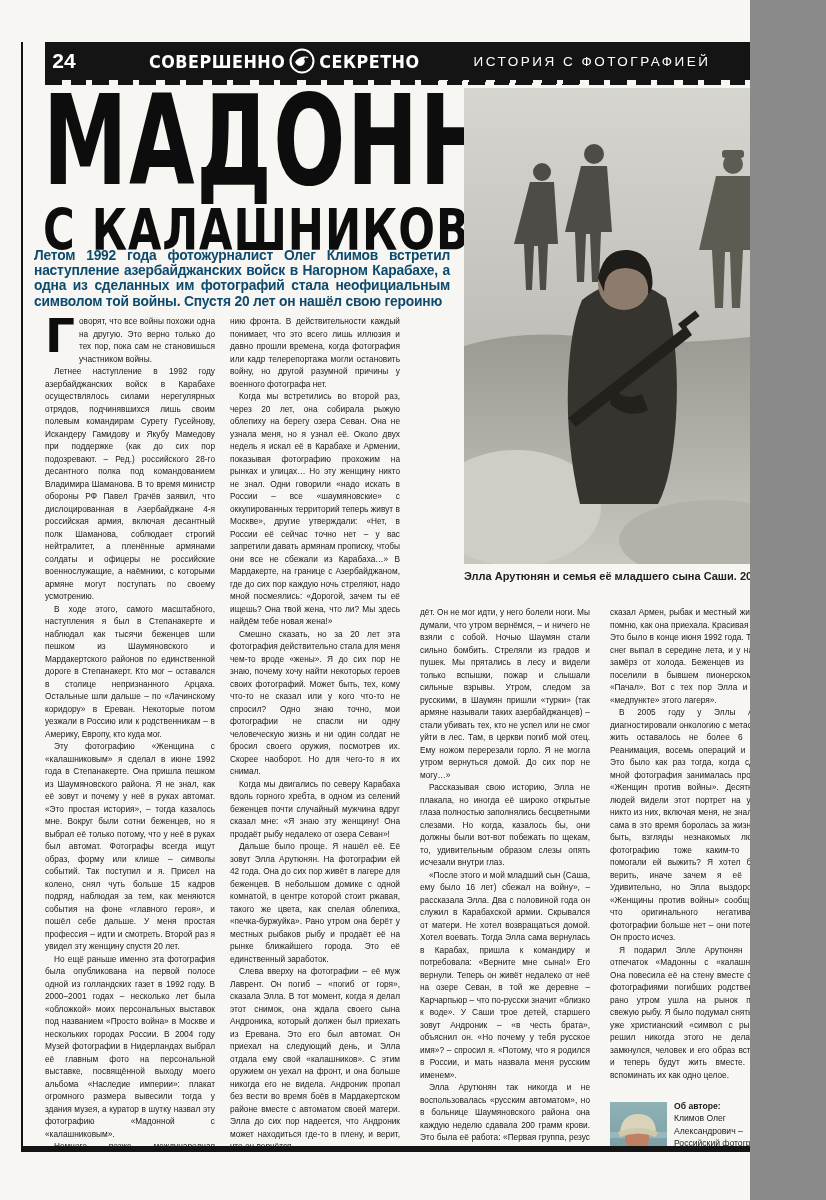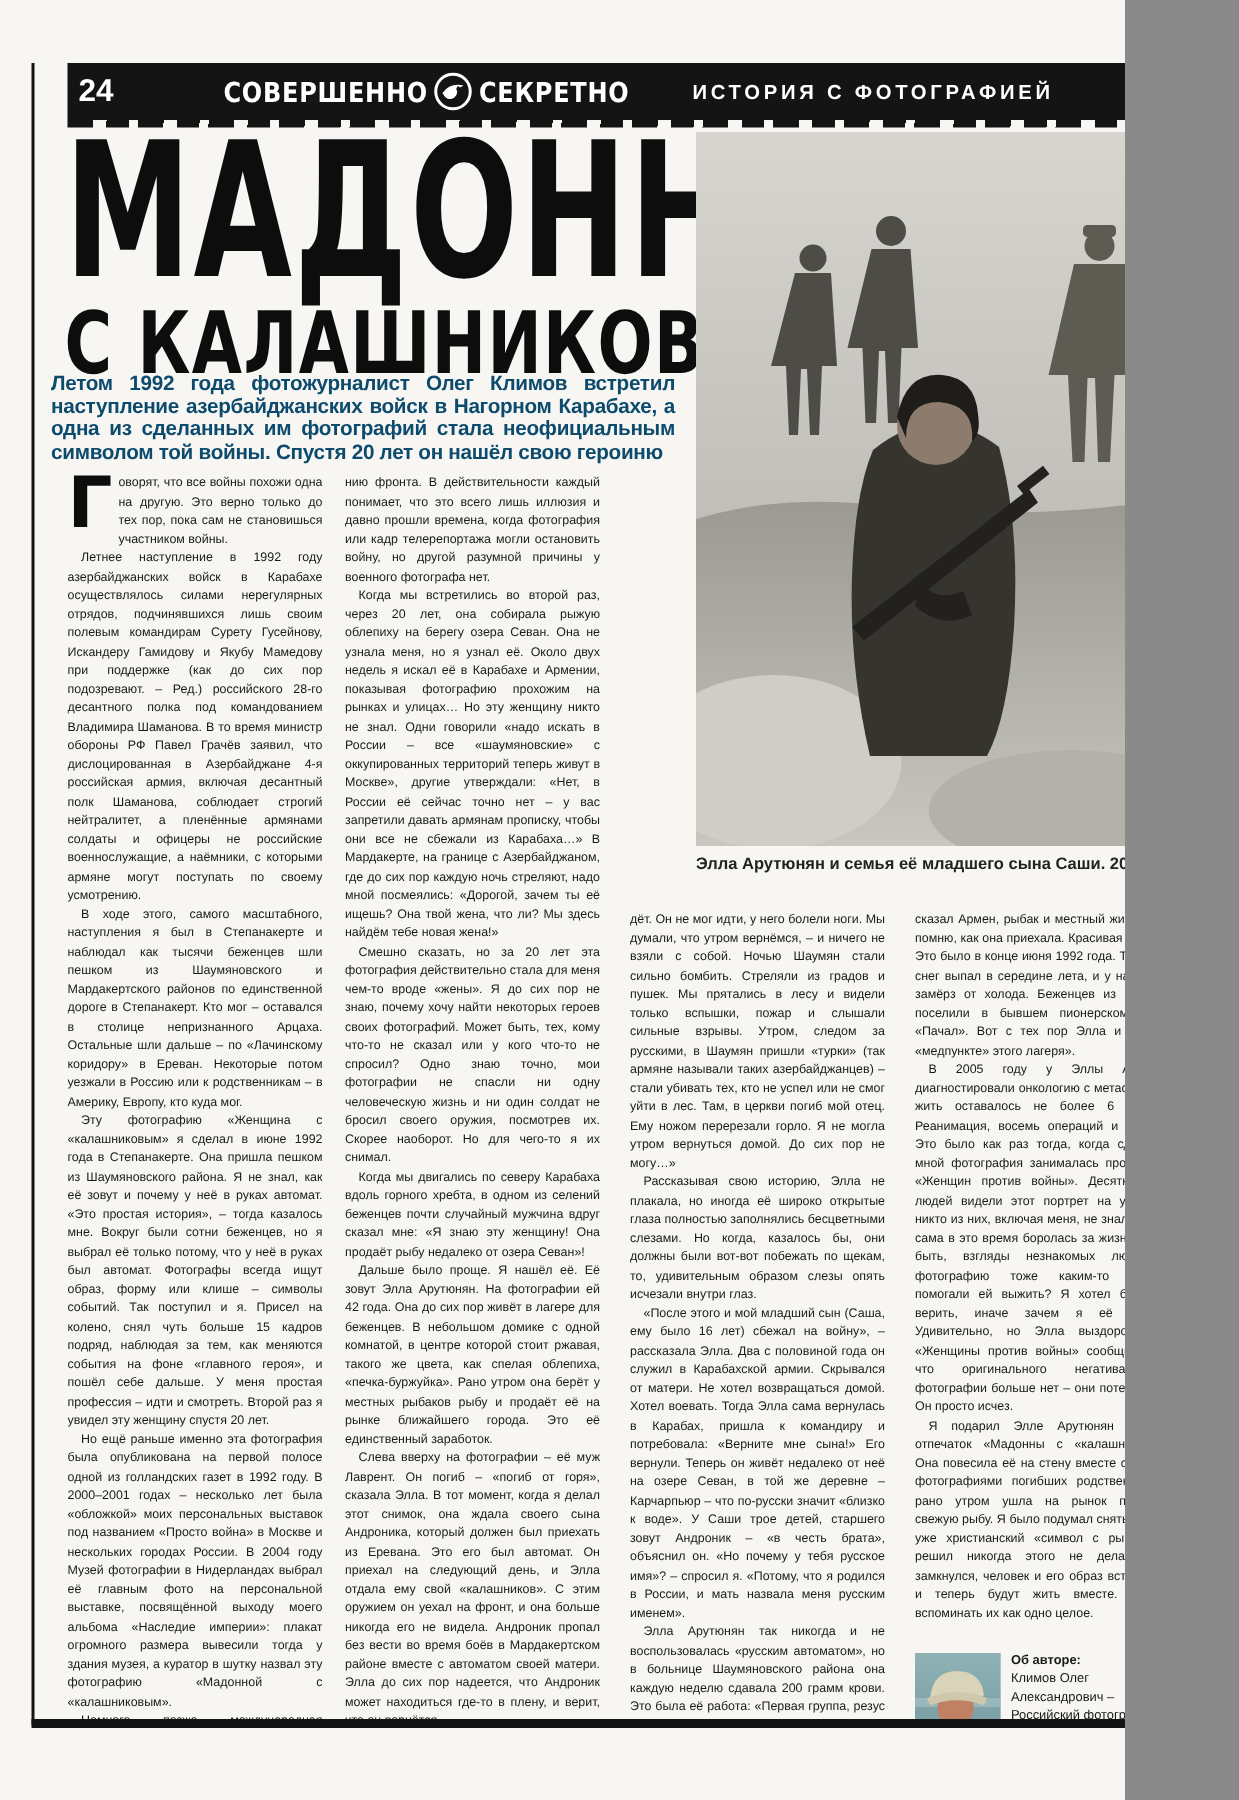--- a/index.html
+++ b/index.html
@@ -13,22 +13,22 @@
   .band-torn{position:absolute;left:45px;top:80px;width:741px;height:5px;
      background:repeating-linear-gradient(93deg,#141414 0 17px,transparent 17px 26px,#141414 26px 41px,transparent 41px 47px);}
   .pageno{width:38px;display:flex;align-items:center;justify-content:center;color:#fff;font-weight:bold;font-size:21px;}
   .issuebox{background:#f7f6f2;margin:2px 0;padding:3px 8px 0 8px;width:108px;color:#111;}
   .issuebox .l1{font-size:9px;font-weight:bold;letter-spacing:.2px;}
   .issuebox .l2{font-size:9.5px;font-weight:bold;margin-top:2px;}
   .masthead{display:flex;align-items:center;color:#fff;font-weight:bold;
             font-family:"DejaVu Sans",sans-serif;font-size:16px;letter-spacing:.5px;margin-left:66px;}
   .masthead .word{transform:scaleY(1.15);}
   .logo-circ{width:26px;height:26px;margin:0 4px;flex:none;}
-  .section-label{display:flex;align-items:center;color:#fff;font-weight:bold;font-size:13.5px;
-                 letter-spacing:2.5px;margin-left:42px;}
+  .section-label{display:flex;align-items:center;color:#fff;font-weight:normal;font-size:13.5px;
+                 letter-spacing:2.5px;margin-left:54px;}
 
   
   .hl1{position:absolute;left:43px;top:84px;width:420px;font-family:"DejaVu Sans",sans-serif;
        font-weight:bold;font-size:106px;line-height:.92;color:#0d0d0d;letter-spacing:2px;
        transform:scale(.80,1.18);transform-origin:left top;white-space:nowrap;}
   .hl2{position:absolute;left:43px;top:196px;width:420px;font-family:"DejaVu Sans",sans-serif;
        font-weight:bold;font-size:47px;color:#0d0d0d;letter-spacing:1px;
        transform:scale(.92,1.22);transform-origin:left top;white-space:nowrap;}
   .lead{position:absolute;left:34px;top:248px;width:416px;font-weight:bold;font-size:13.8px;
         line-height:1.10;text-align:justify;color:#0c4a6e;letter-spacing:-.2px;}

